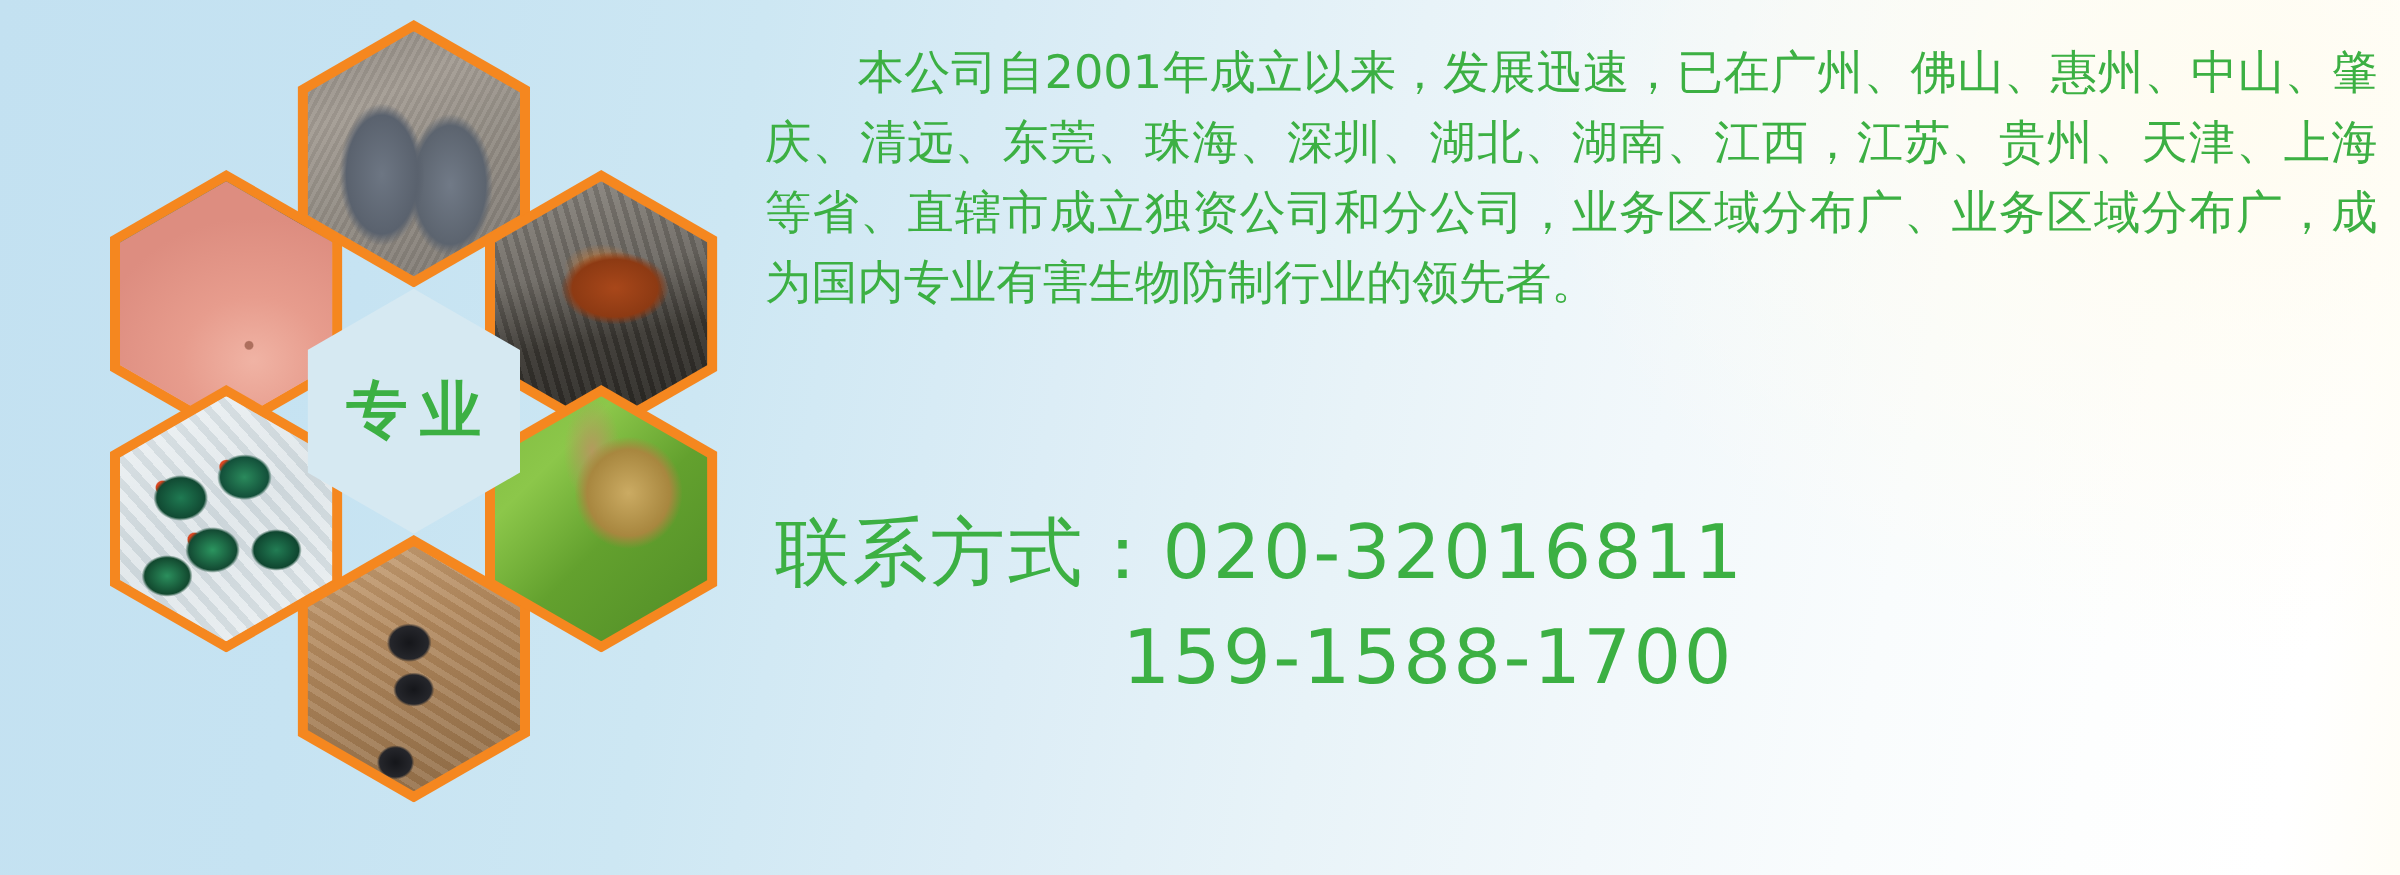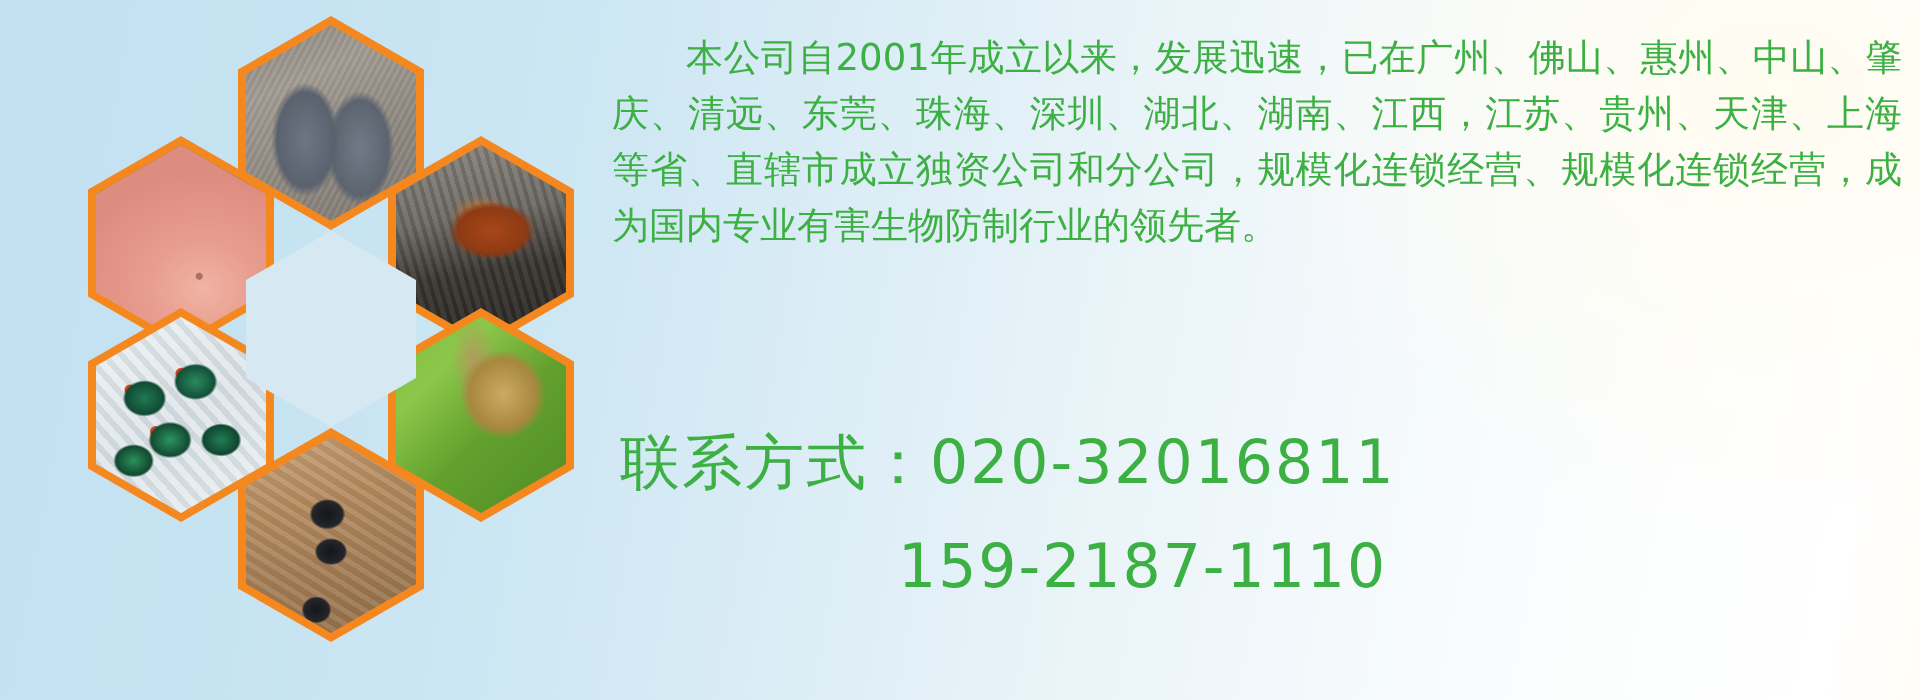--- a/index.html
+++ b/index.html
@@ -138,21 +138,20 @@
 
   #contact {
     position:absolute; left:620px; top:400px; width:1300px;
   }
   .contact-line {
     color:#3cb043;
     font-size:60px;
     line-height:84px;
     white-space:nowrap;
     font-family:"DejaVu Sans","Liberation Sans",sans-serif;
-    margin-top:20px;
   }
   .contact-line.line1 { letter-spacing:2px; }
   .contact-line.line2 { padding-left:278px; letter-spacing:2px; }
 </style>
 </head>
 <body>
 
 <div id="banner">
 
   <div id="honeycomb">
@@ -189,28 +188,29 @@
 
     <div class="hex pos-bottomright">
       <div class="inner">
         <div class="art art-shieldbug"></div>
       </div>
     </div>
 
     <div class="hex pos-center">
       <div class="inner">
         <div class="center-label">
+          <span>专业</span>
         </div>
       </div>
     </div>
 
   </div>
 
   <div id="copy">
-    <p id="paragraph">本公司自2001年成立以来，发展迅速，已在广州、佛山、惠州、中山、肇庆、清远、东莞、珠海、深圳、湖北、湖南、江西，江苏、贵州、天津、上海等省、直辖市成立独资公司和分公司，规模化连锁经营、规模化连锁经营，成为国内专业有害生物防制行业的领先者。</p>
+    <p id="paragraph">本公司自2001年成立以来，发展迅速，已在广州、佛山、惠州、中山、肇庆、清远、东莞、珠海、深圳、湖北、湖南、江西，江苏、贵州、天津、上海等省、直辖市成立独资公司和分公司，业务区域分布广、业务区域分布广，成为国内专业有害生物防制行业的领先者。</p>
   </div>
 
   <div id="contact">
     <div class="contact-line line1">联系方式：020-32016811</div>
-    <div class="contact-line line2">159-2187-1110</div>
+    <div class="contact-line line2">159-1588-1700</div>
   </div>
 
 </div>
 
 </body></html>

